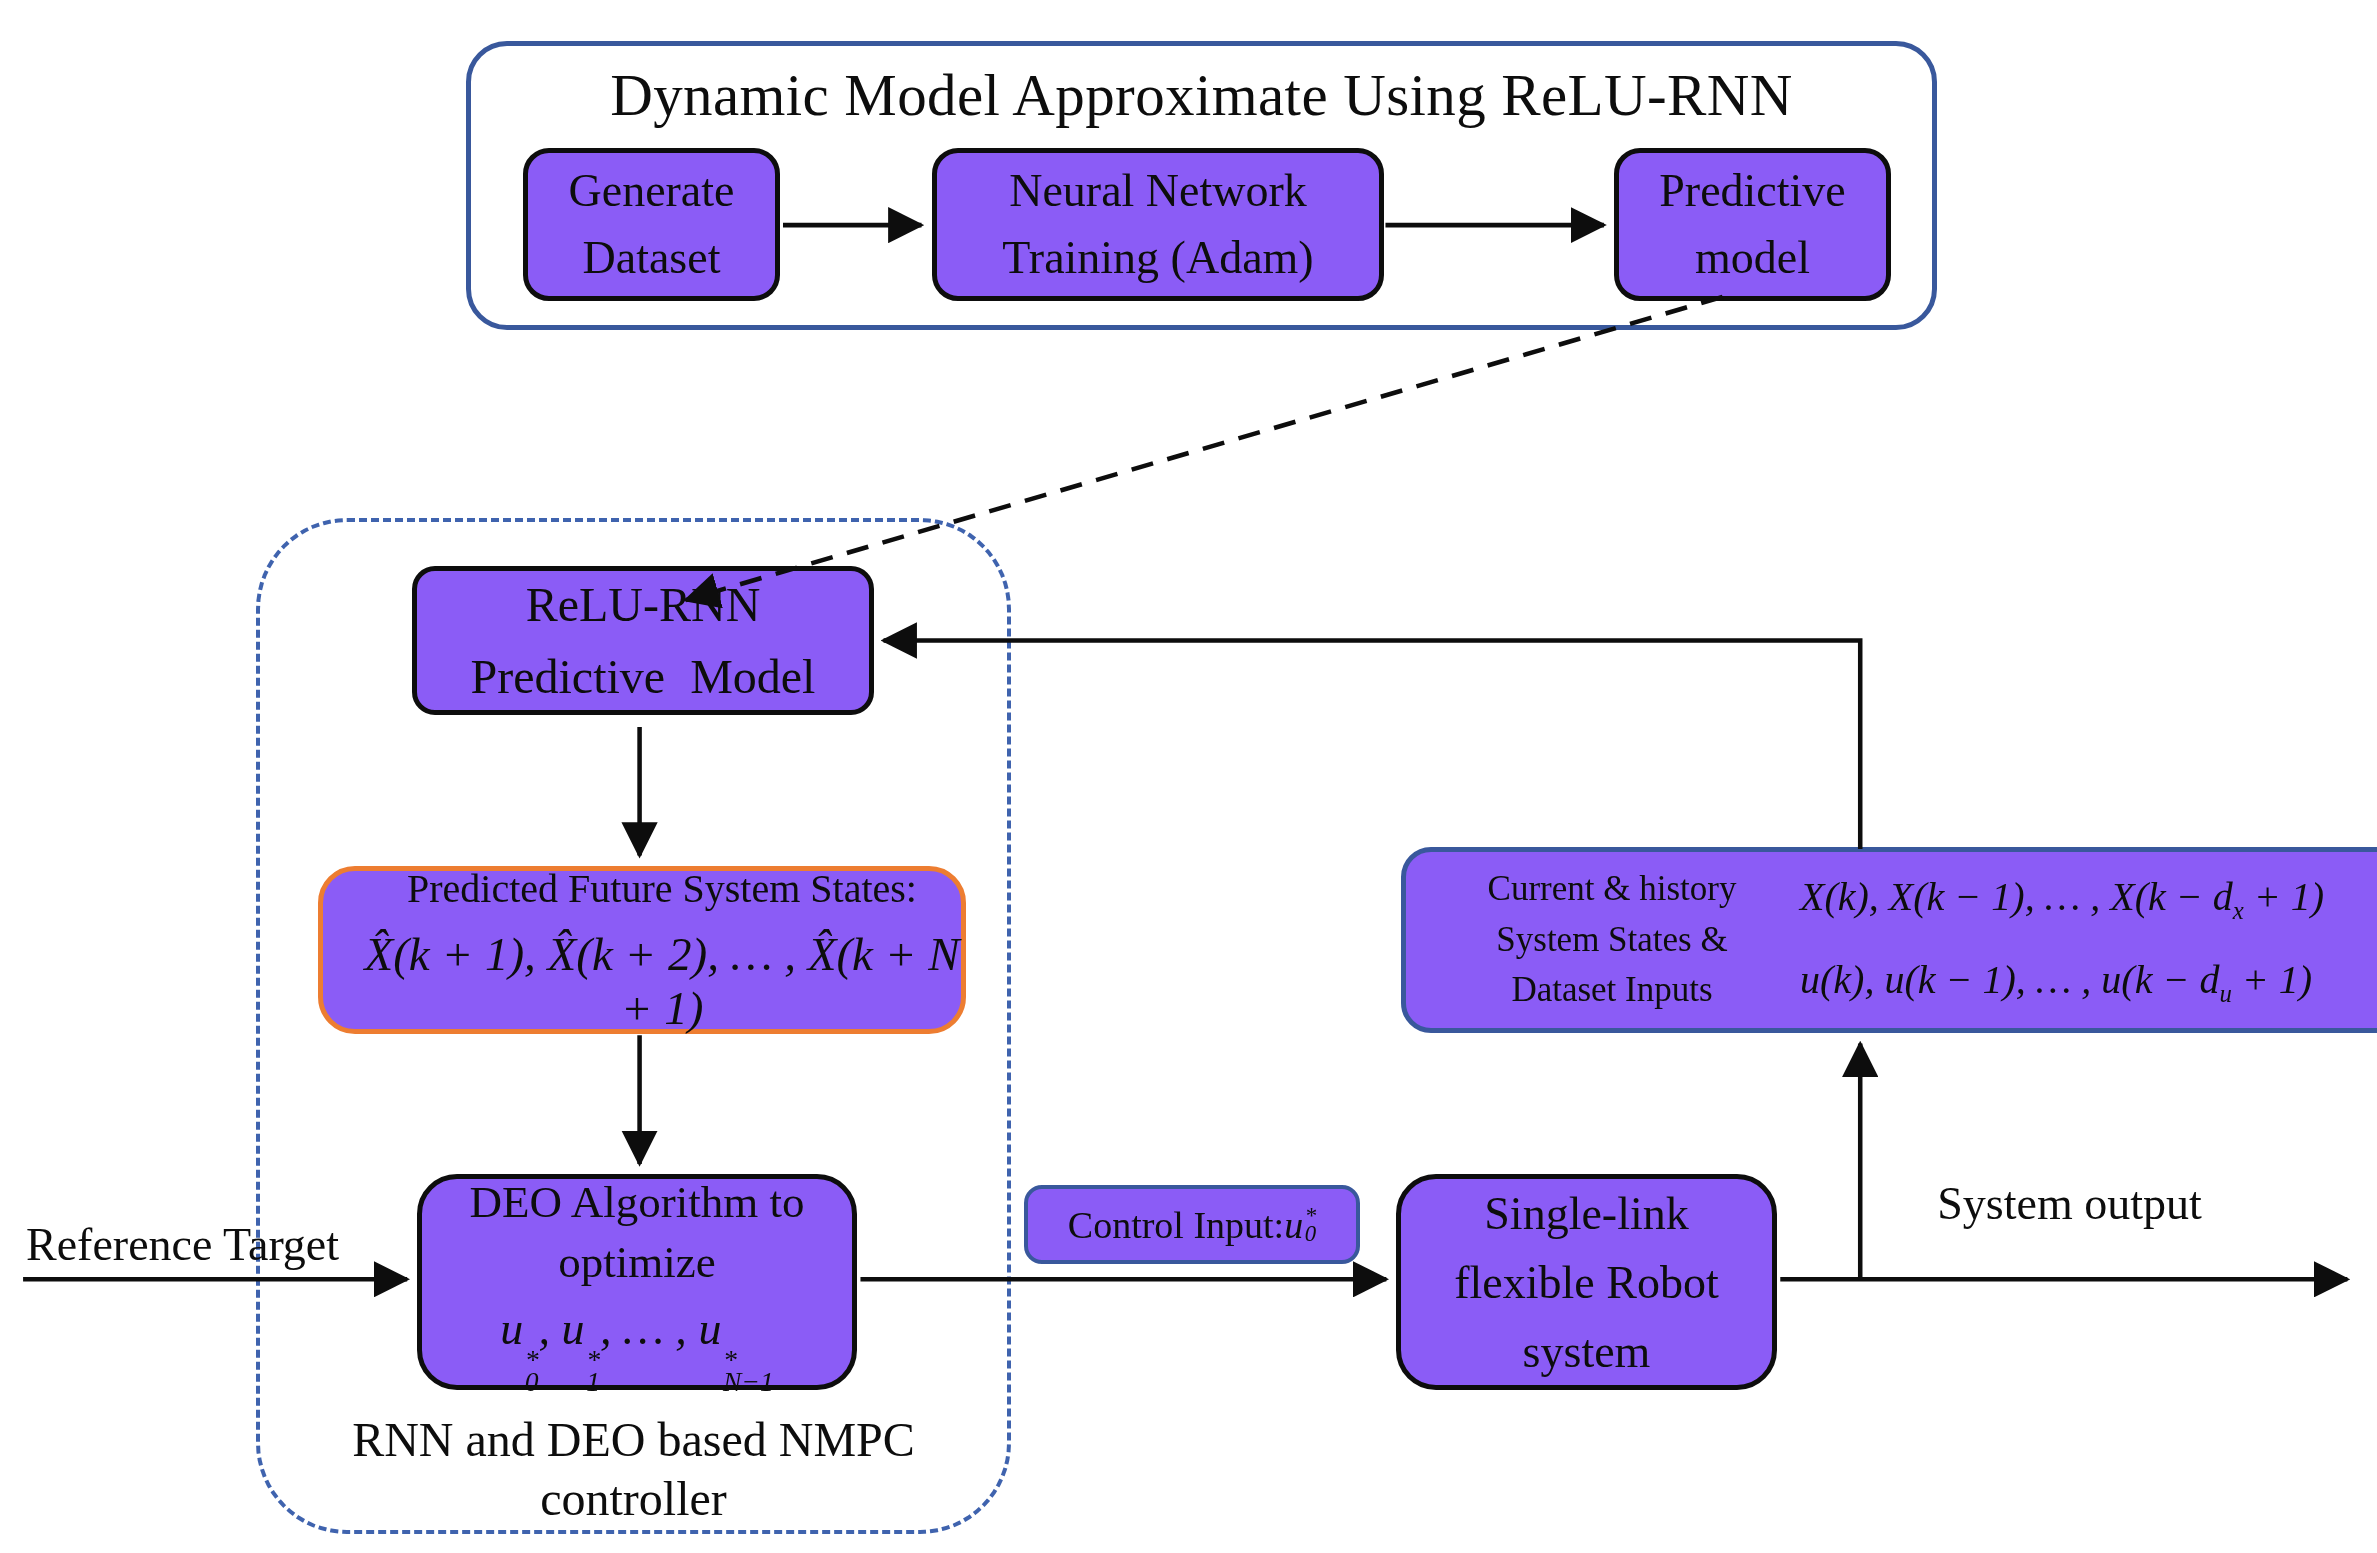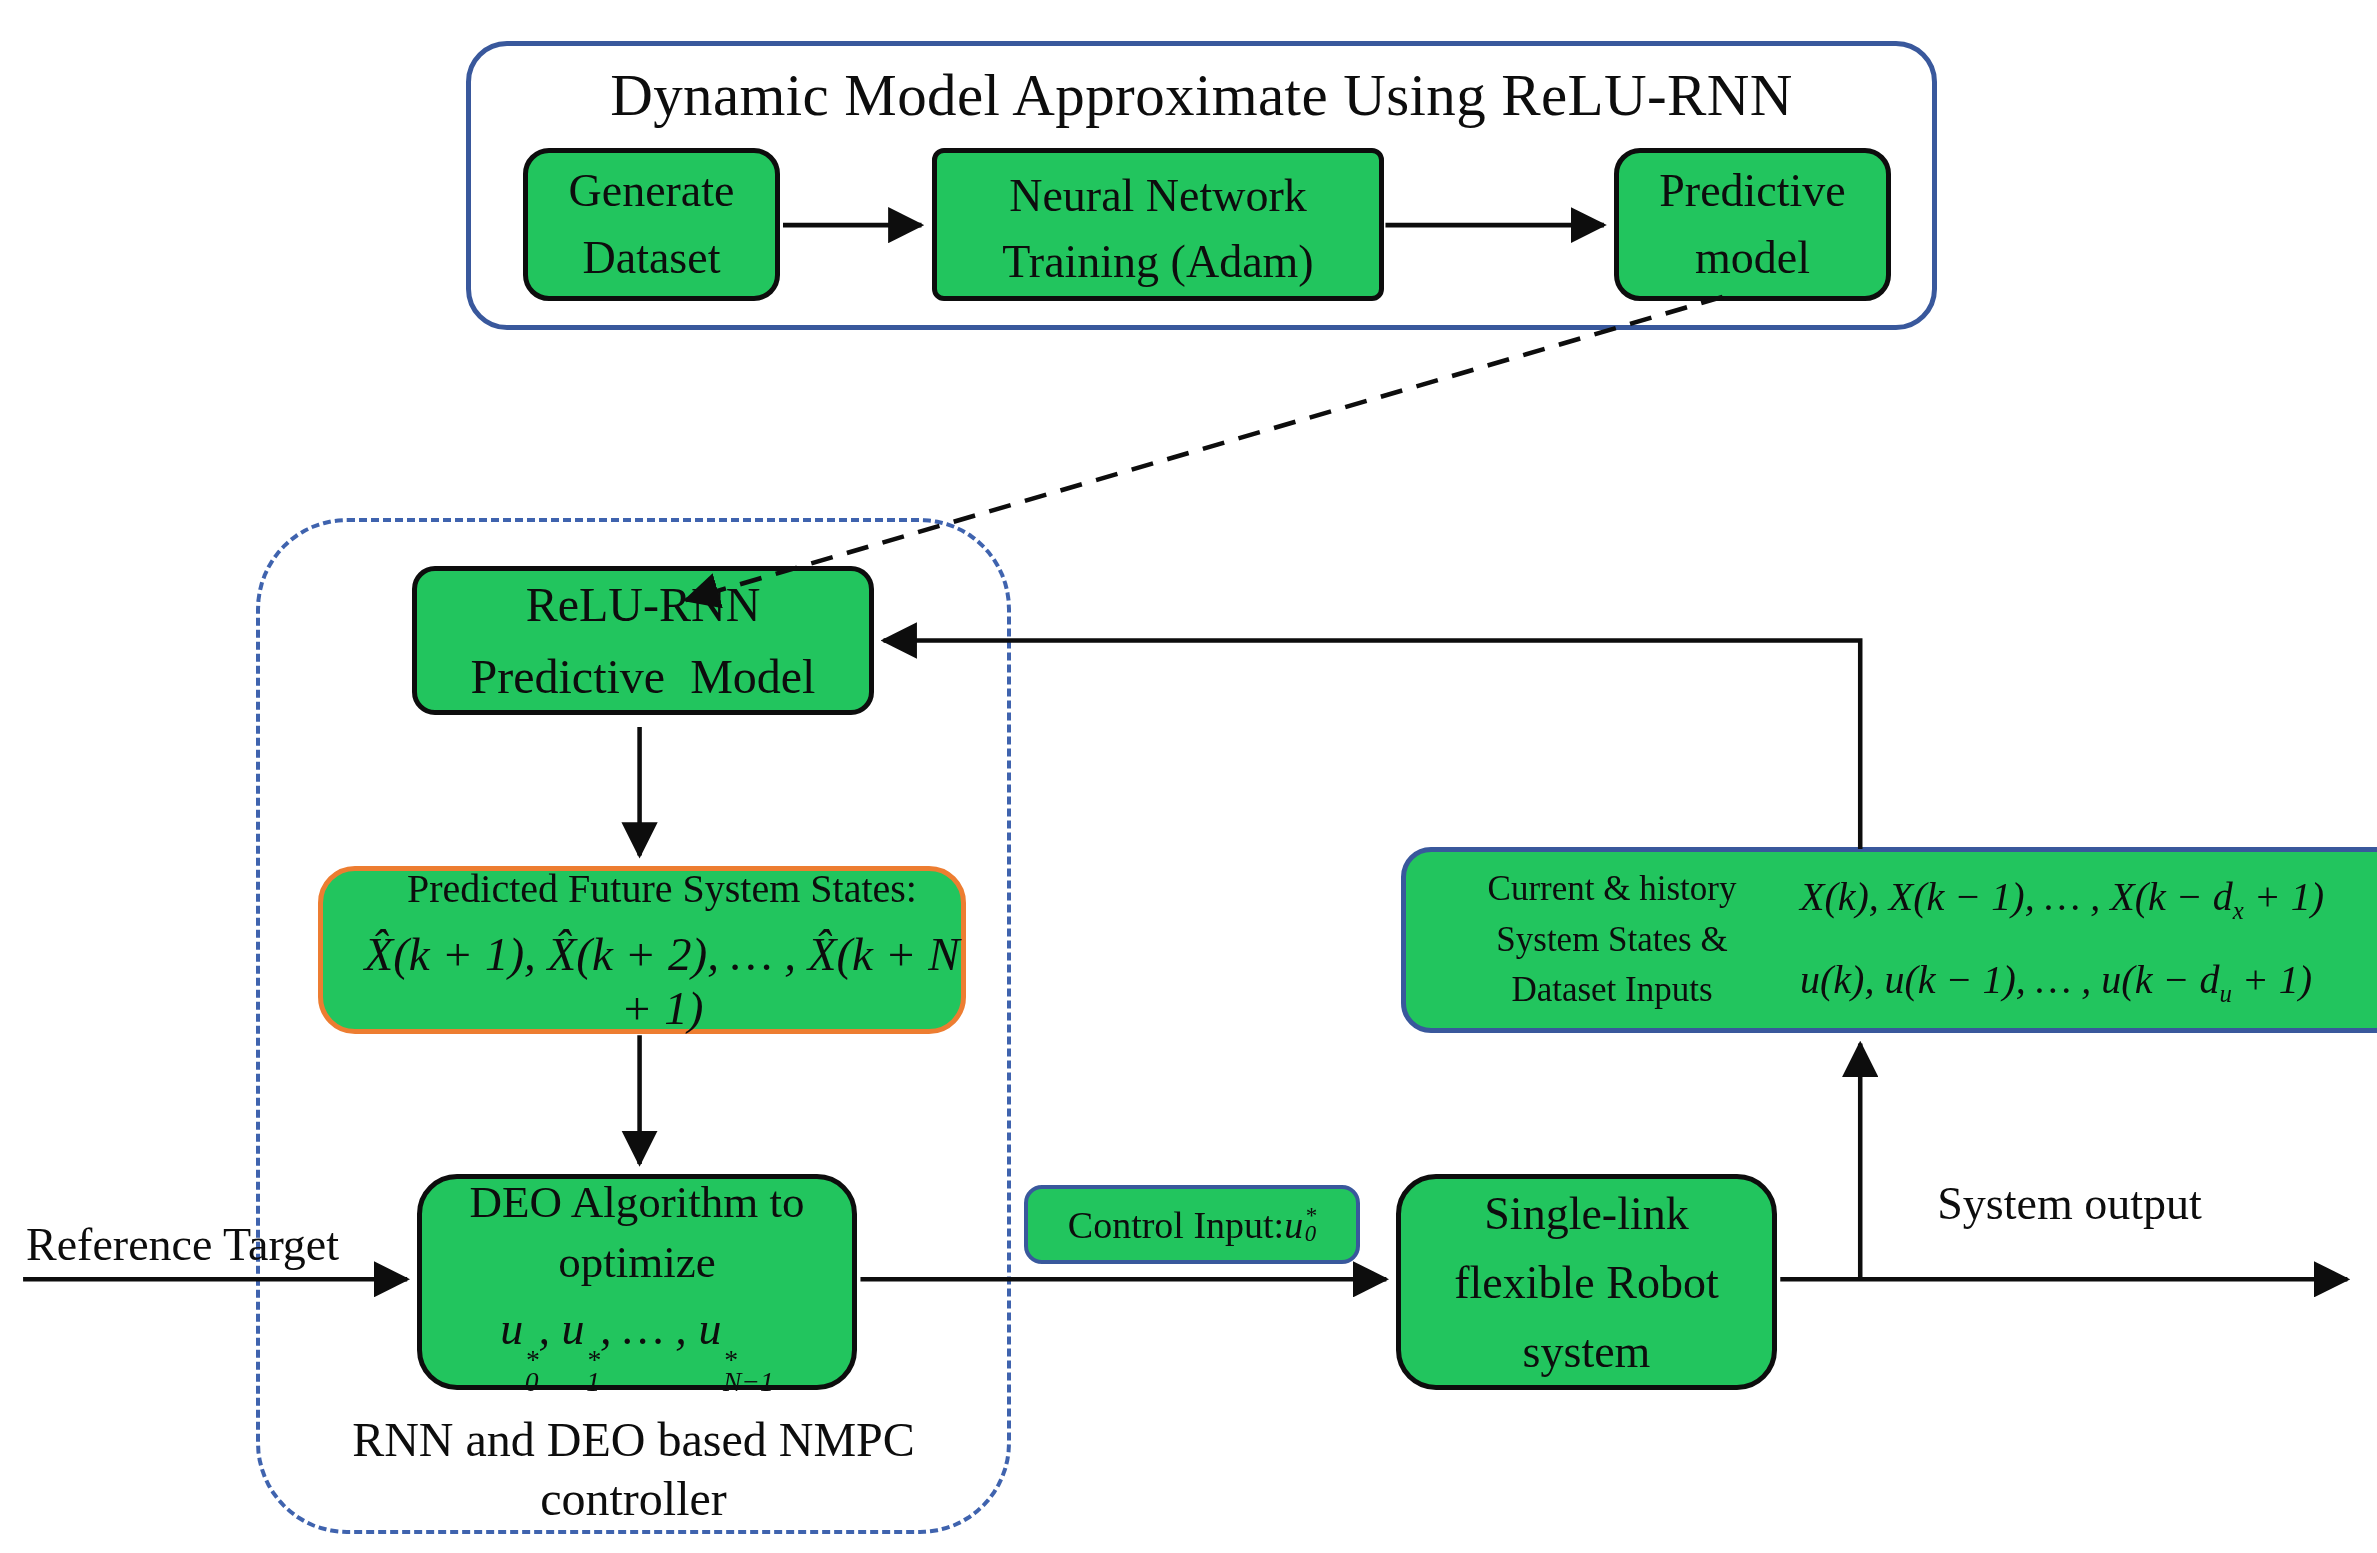--- a/index.html
+++ b/index.html
@@ -2,21 +2,21 @@
 <html style="font-size:13px"><head>
 <meta charset="utf-8">
 <style>
   html,body{margin:0;padding:0;background:#ffffff;}
   .canvas{
     position:relative;width:2377px;height:1553px;background:#ffffff;
     font-family:"Liberation Serif","DejaVu Serif",serif;color:#0d0d0d;overflow:hidden;
   }
   .node{
     position:absolute;display:flex;flex-direction:column;align-items:center;justify-content:center;
-    text-align:center;background:#22c55e;box-sizing:border-box;
+    text-align:center;background:#8b5cf6;box-sizing:border-box;
   }
   .black-box{border:5.8px solid #0d0d0d;}
   .blue-box{border:5px solid #39589c;}
   .thin-blue-box{border:4.1px solid #39589c;}
   .orange-box{border:5px solid #ED7D31;}
   .container-blue{
     position:absolute;border:5px solid #39589c;border-radius:41px;box-sizing:border-box;background:transparent;
   }
   .dashed-blue{
     position:absolute;border:4.1px dashed #3f63ae;border-radius:91px;box-sizing:border-box;background:transparent;
@@ -36,21 +36,21 @@
 <div class="canvas">
 
   <div class="container-blue" style="left:466px;top:41px;width:1471px;height:289px;"></div>
   <div class="title" style="left:466px;top:61px;width:1471px;">Dynamic Model Approximate Using ReLU-RNN</div>
 
   <div class="node black-box" style="left:523px;top:148px;width:257px;height:153px;border-radius:26px;font-size:46px;line-height:1.45;">
     <div>Generate</div>
     <div>Dataset</div>
   </div>
 
-  <div class="node black-box" style="left:932px;top:148px;width:452px;height:153px;border-radius:12px;font-size:46px;line-height:1.45;justify-content:flex-end;">
+  <div class="node black-box" style="left:932px;top:148px;width:452px;height:153px;border-radius:26px;font-size:46px;line-height:1.45;">
     <div>Neural Network</div>
     <div>Training (Adam)</div>
   </div>
 
   <div class="node black-box" style="left:1614px;top:148px;width:277px;height:153px;border-radius:26px;font-size:46px;line-height:1.45;">
     <div>Predictive</div>
     <div>model</div>
   </div>
 
   <div class="dashed-blue" style="left:256px;top:518px;width:755px;height:1016px;"></div>

